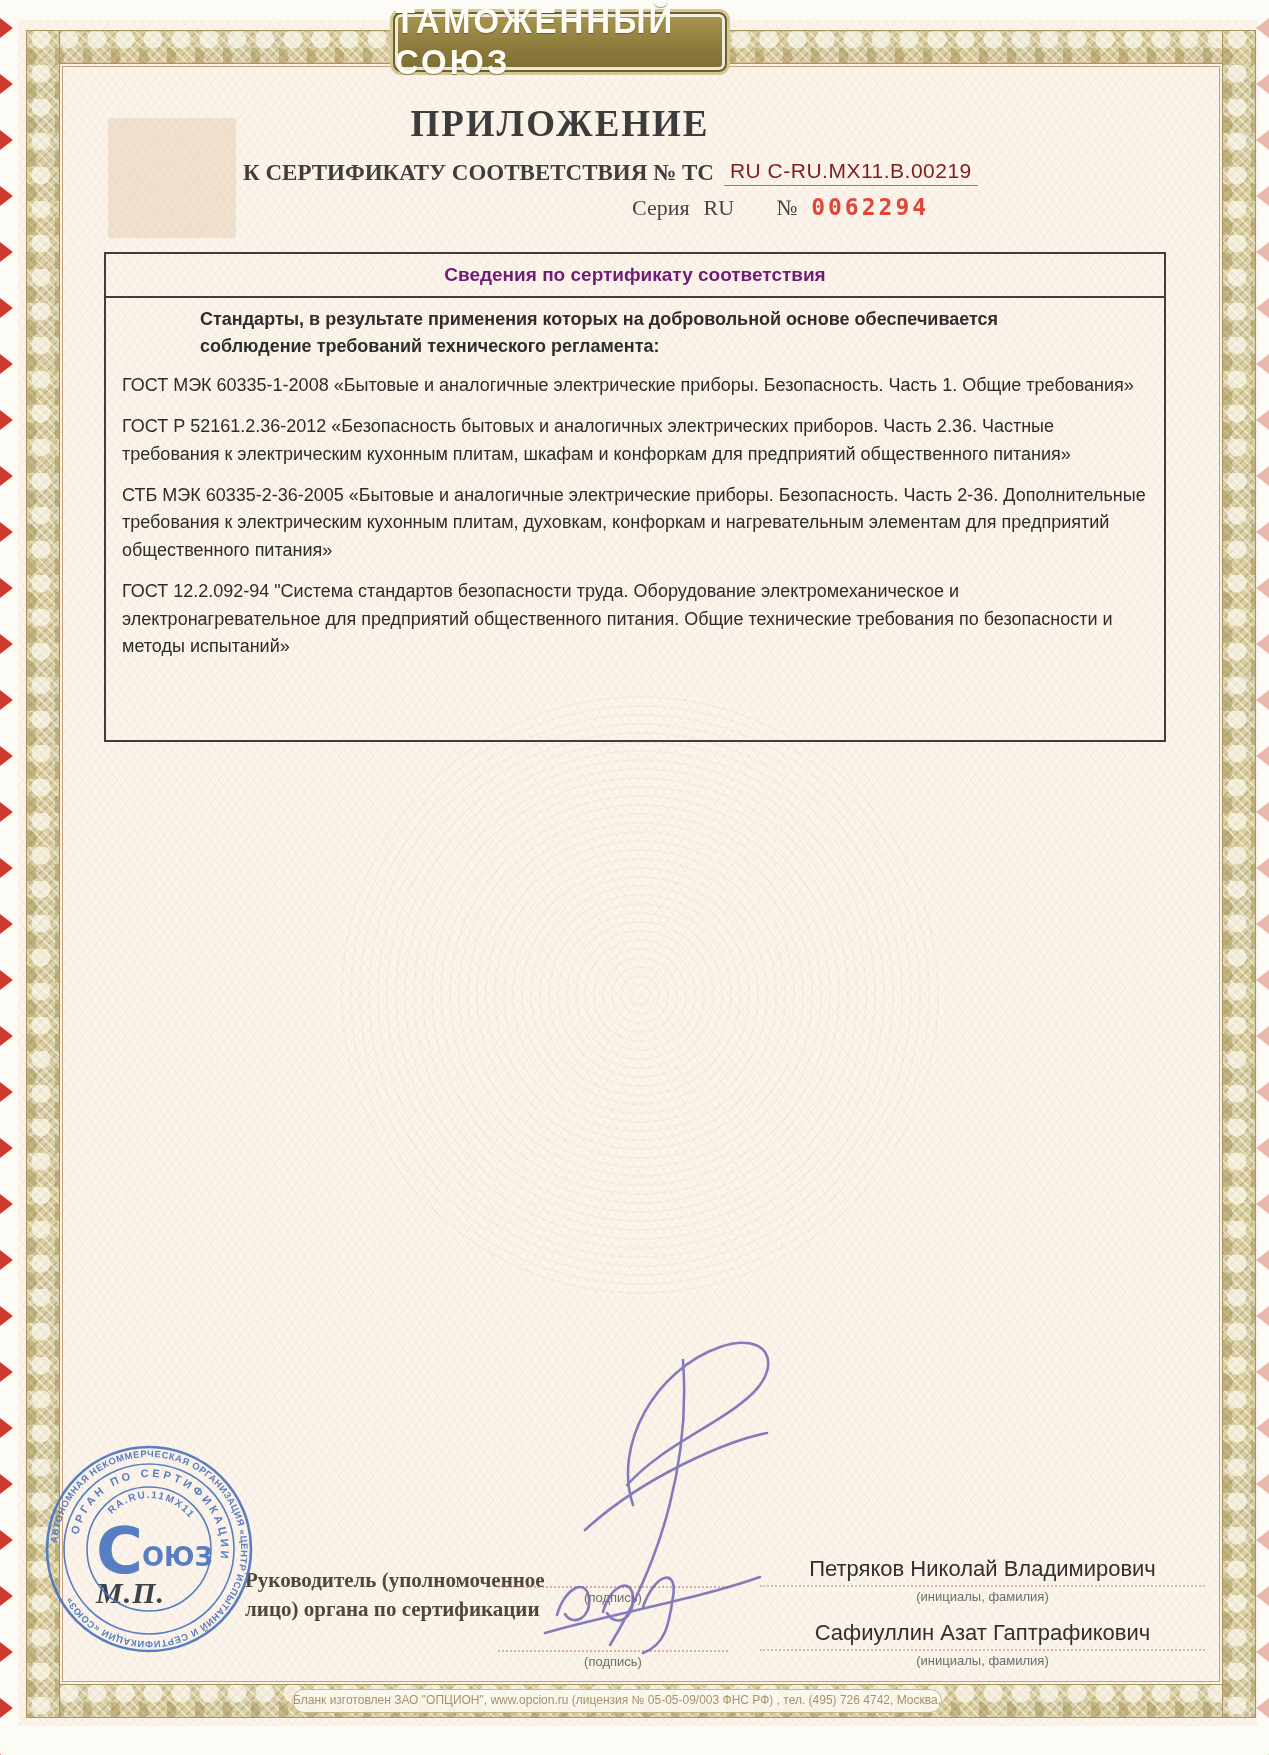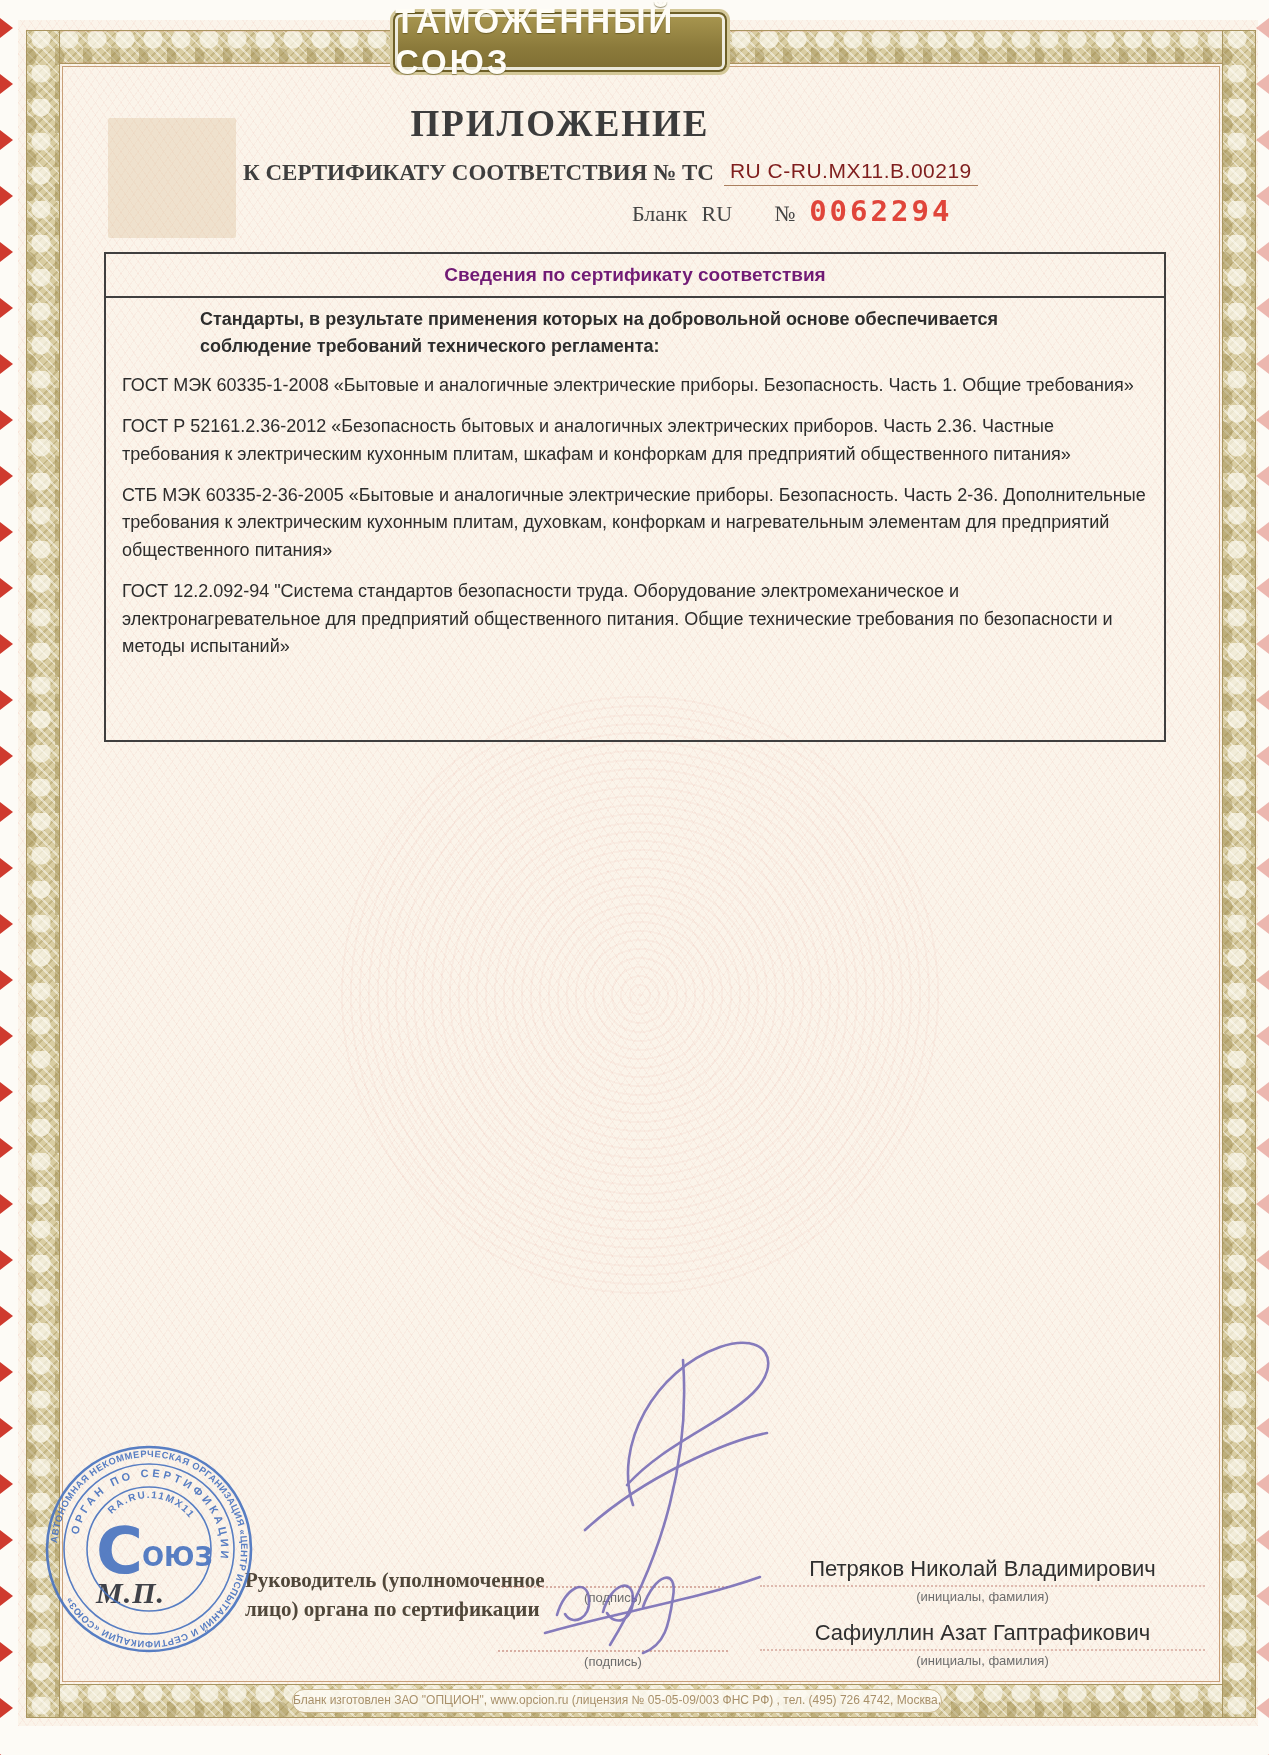--- a/index.html
+++ b/index.html
@@ -76,21 +76,21 @@
     border-bottom:1px solid #ab7f5e; padding:0 6px 2px 6px; margin-left:10px;
     display:inline-block; position:relative; top:-2px; letter-spacing:0.5px;
   }
   .series-row {
     position:absolute; left:632px; top:194px; z-index:3; display:flex; align-items:baseline;
     font-family:"Liberation Serif", serif; font-size:22px; color:#444;
   }
   .series-row .lbl { margin-right:14px; }
   .series-row .no-sign { margin-left:42px; margin-right:14px; }
   .blank-number {
-    font-family:"DejaVu Sans Mono", monospace; font-size:29px; color:#e0453a;
+    font-family:"DejaVu Sans Mono", monospace; font-size:23px; color:#e0453a;
     letter-spacing:3px; font-weight:bold;
   }
 
   
   .info-box {
     position:absolute; left:104px; top:252px; width:1062px; height:490px; z-index:3;
     border:2px solid #3f3f3f; background:transparent;
   }
   .info-box-header {
     padding-top:10px; text-align:center; font-size:19px; font-weight:bold; color:#701a75;
@@ -172,21 +172,21 @@
     <span>ТАМОЖЕННЫЙ СОЮЗ</span>
   </div>
 
   <div class="doc-title">ПРИЛОЖЕНИЕ</div>
 
   <div class="cert-line">
     <span>К СЕРТИФИКАТУ СООТВЕТСТВИЯ  № ТС</span><span class="cert-number">RU C-RU.MX11.B.00219</span>
   </div>
 
   <div class="series-row">
-    <span class="lbl">Бланк</span>
+    <span class="lbl">Серия</span>
     <span>RU</span>
     <span class="no-sign">№</span>
     <span class="blank-number">0062294</span>
   </div>
 
   <div class="info-box">
     <div class="info-box-header">Сведения по сертификату соответствия</div>
     <div class="info-box-divider"></div>
     <div class="info-box-subheader">Стандарты, в результате применения которых на добровольной основе обеспечивается соблюдение требований технического регламента:</div>
     <div class="standards">

